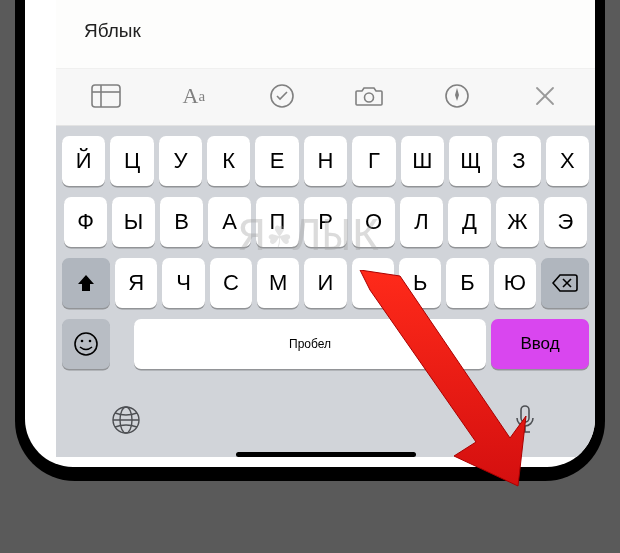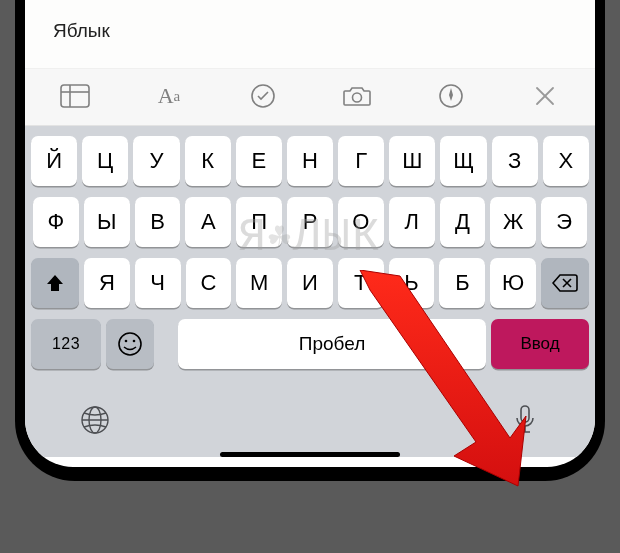--- a/index.html
+++ b/index.html
@@ -20,20 +20,21 @@
       border-radius: 0 0 60px 60px;
       padding: 10px 10px 14px 10px;
       margin-top: -10px;
       position: relative;
     }
     .screen {
       background: #fff;
       border-radius: 0 0 48px 48px;
       overflow: hidden;
       position: relative;
+      padding-left: 31px;
     }
     .text-area {
       background: #fdfdfc;
       padding: 20px 28px 26px;
       color: #222;
       font-size: 19px;
       border-bottom: 1px solid rgba(0,0,0,0.05);
     }
     .toolbar {
       display: flex;
@@ -80,22 +81,22 @@
     .key.func {
       background: #b0b6be;
       color: #000;
     }
     .key.shift, .key.backspace {
       flex: 0 0 48px;
     }
     .bottom-row .key { height: 50px; }
     .key.k123 { flex: 0 0 70px; font-size: 16px; letter-spacing: 0.5px; background:#b8bdc4; color:#000;}
     .key.emoji { flex: 0 0 48px; font-size: 22px; background:#b8bdc4;}
-    .key.space { flex: 1; font-size: 19px; font-weight: 400; margin-left: 19px; }
-    .key.return { flex: 0 0 98px; font-size: 17px; background:#be185d;}
+    .key.space { flex: 1; font-size: 12px; font-weight: 400; margin-left: 19px; }
+    .key.return { flex: 0 0 98px; font-size: 17px; background:#d946ef;}
     .bottom-bar {
       display: flex;
       justify-content: space-between;
       align-items: center;
       padding: 22px 46px 8px 46px;
       background: #d1d4d9;
     }
     .bottom-icon { color: #4d4f53; display:flex; align-items:center; justify-content:center; width:36px; height:36px;}
     .home-indicator {
       width: 180px;
@@ -218,21 +219,20 @@
         <div class="key">Ю</div>
         <div class="key func backspace">
           <svg width="26" height="20" viewBox="0 0 26 20" fill="none" stroke="#000" stroke-width="1.6">
             <path d="M8 2 H23 a2 2 0 0 1 2 2 V16 a2 2 0 0 1 -2 2 H8 L1 10 Z"></path>
             <line x1="11" y1="6" x2="19" y2="14"></line>
             <line x1="19" y1="6" x2="11" y2="14"></line>
           </svg>
         </div>
       </div>
       <div class="kb-row bottom-row">
-        <div class="key func k123">123</div>
         <div class="key func emoji">
           <svg width="26" height="26" viewBox="0 0 26 26" fill="none" stroke="#000" stroke-width="1.6">
             <circle cx="13" cy="13" r="11"></circle>
             <circle cx="9" cy="10" r="1.3" fill="#000" stroke="none"></circle>
             <circle cx="17" cy="10" r="1.3" fill="#000" stroke="none"></circle>
             <path d="M7 16 q6 5 12 0"></path>
           </svg>
         </div>
         <div class="key space">Пробел</div>
         <div class="key func return">Ввод</div>

